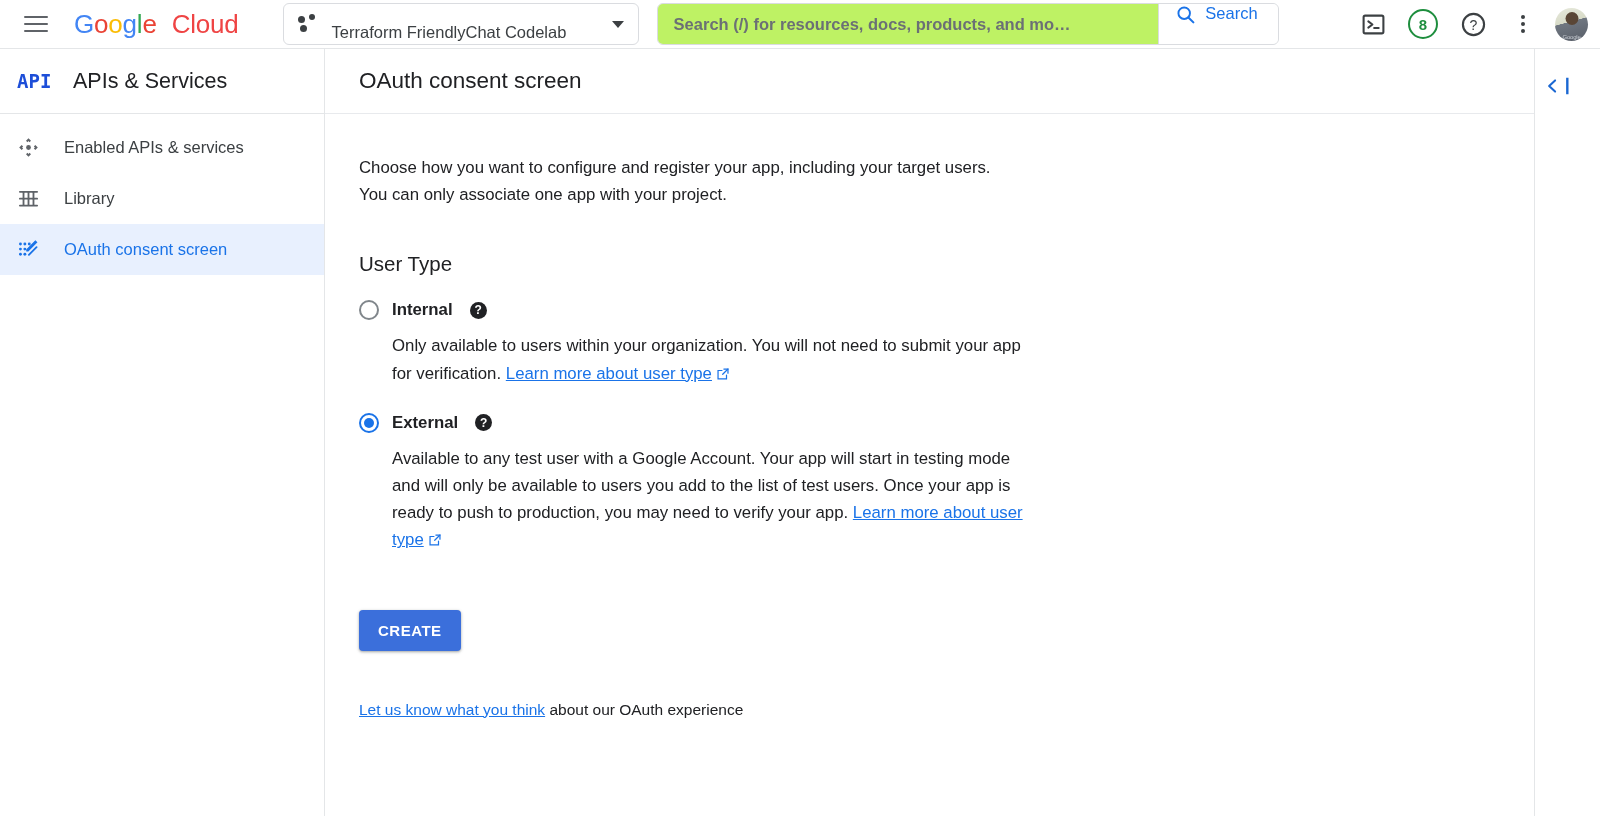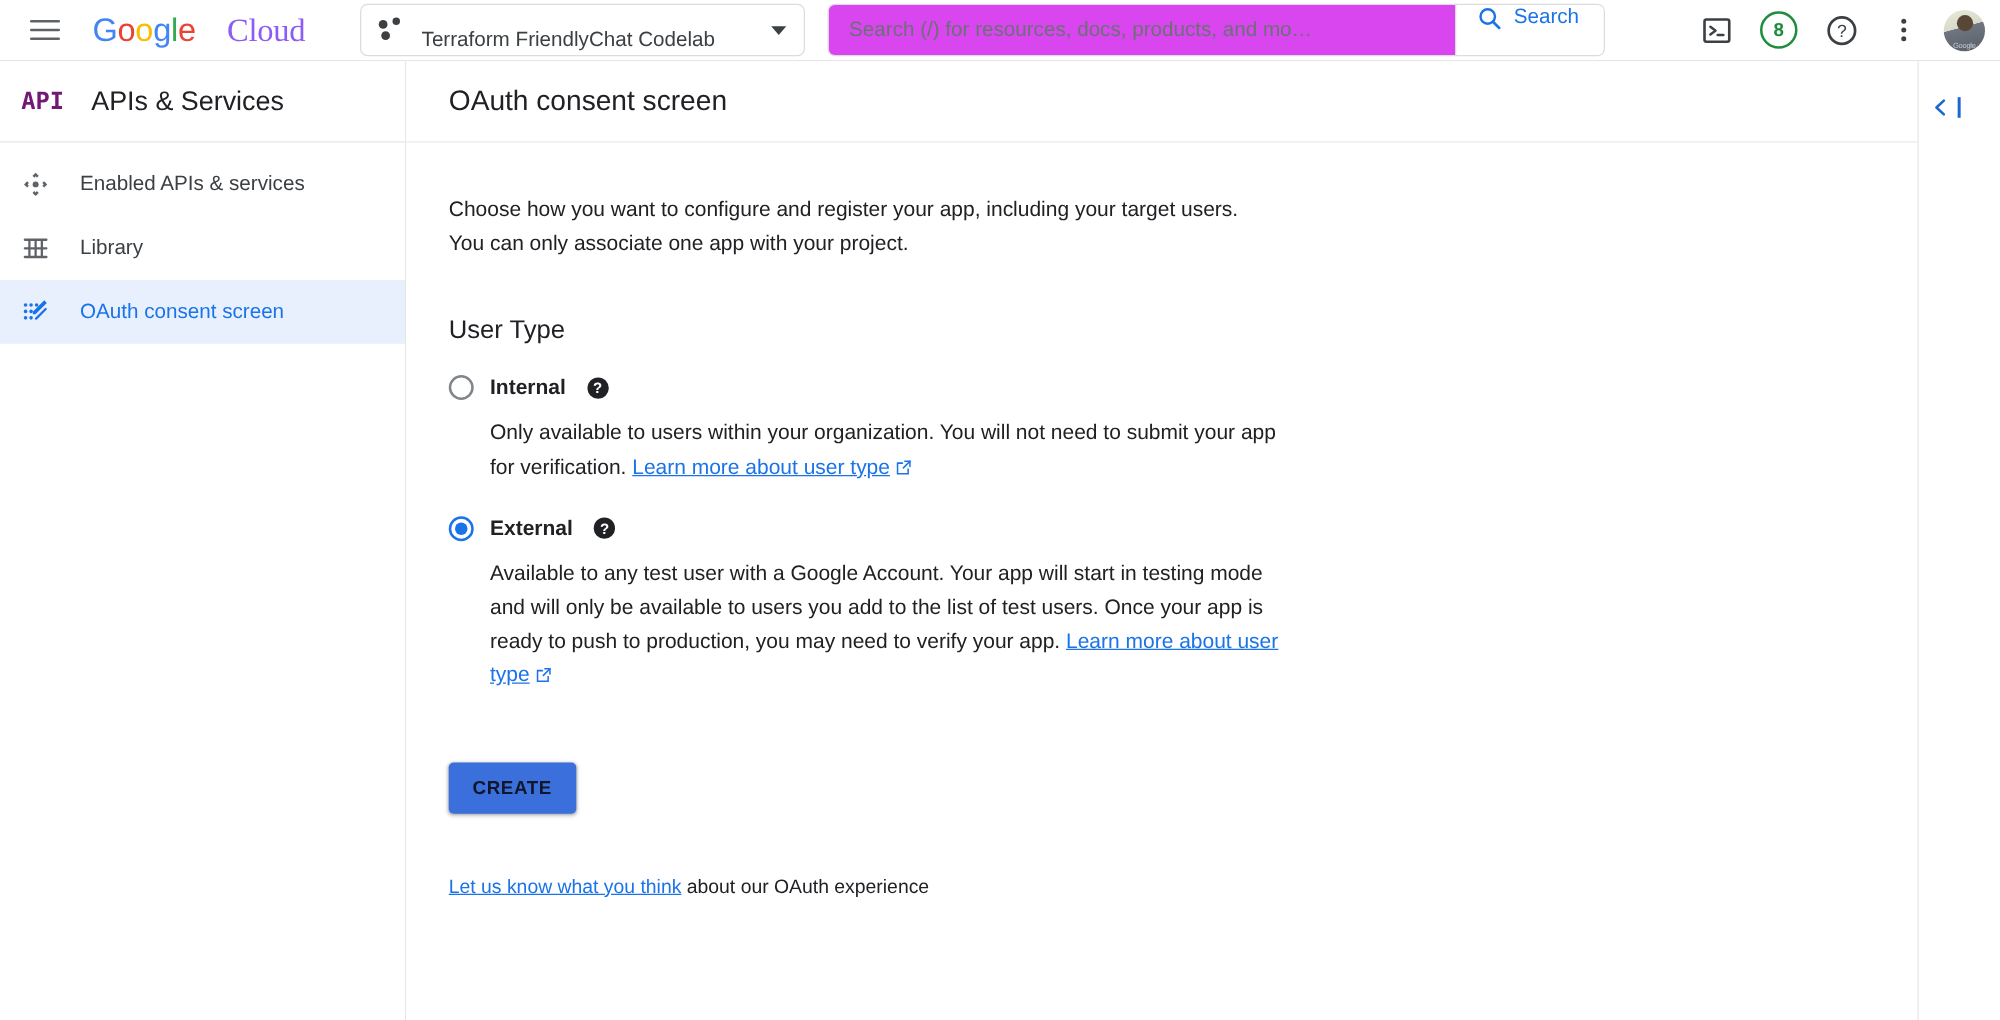--- a/index.html
+++ b/index.html
@@ -37,21 +37,21 @@
     white-space: nowrap;
     display: flex; align-items: baseline;
     font-family: "Liberation Sans", sans-serif;
   }
   .brand .g1 { color: #4285f4; }
   .brand .o1 { color: #ea4335; }
   .brand .o2 { color: #fbbc05; }
   .brand .g2 { color: #4285f4; }
   .brand .l1 { color: #34a853; }
   .brand .e1 { color: #ea4335; }
-  .brand .cloud { color: #8b5cf6; margin-left: 25px; font-family: Liberation Serif, serif; }
+  .brand .cloud { color: #ef4444; margin-left: 15px; }
 
   .project-chip {
     margin-left: 44px;
     height: 42px;
     min-width: 356px;
     border: 1px solid #dadce0;
     border-radius: 6px;
     display: flex; align-items: center;
     padding: 0 14px;
     cursor: pointer;
@@ -78,24 +78,25 @@
 
   .search-wrap {
     margin-left: 18px;
     height: 42px; width: 622px;
     display: flex; align-items: center;
     border: 1px solid #dadce0; border-radius: 6px;
     overflow: hidden; background: #f1f3f4;
   }
   .search-input {
     flex: 1; height: 100%;
-    border: 0; outline: 0; background: #d946ef;
+    border: 0; outline: 0; background: #bef264;
     font-size: 16.5px; color: #3c4043;
     padding: 0 16px;
     font-family: "Liberation Sans", sans-serif;
+    font-weight: bold;
   }
   .search-input::placeholder { color: #6b7075; }
   .search-btn {
     height: 100%; background: #fff;
     border: 0; border-left: 1px solid #dadce0;
     display: flex; align-items: flex-start; gap: 9px;
     padding: 0 20px 0 16px; cursor: pointer;
     color: #1a73e8; font-size: 16.5px; font-weight: 500;
     font-family: "Liberation Sans", sans-serif;
   }
@@ -142,21 +143,21 @@
     border-right: 1px solid #e4e6e8;
   }
   .side-header {
     height: 65px; display: flex; align-items: center;
     padding-left: 17px;
     border-bottom: 1px solid #e4e6e8;
   }
   .api-logo {
     font-family: "DejaVu Sans Mono", monospace;
     font-size: 19px; font-weight: 700;
-    color: #701a75; letter-spacing: 0px;
+    color: #1d4ed8; letter-spacing: 0px;
     width: 47px;
   }
   .side-title { font-size: 21.5px; color: #202124; margin-left: 9px; }
 
   .nav { padding-top: 8px; }
   .nav-item {
     height: 51px; display: flex; align-items: center;
     padding-left: 17px; cursor: pointer;
     color: #3c4043; font-size: 16.5px;
   }
@@ -227,21 +228,21 @@
     cursor: pointer;
   }
   .ext-ico {
     display: inline-block; vertical-align: -2px;
     margin-left: 4px;
   }
 
   .create-btn {
     margin-top: 54px;
     background: #3b6fdb;
-    color: #0f172a; border: 0; border-radius: 4px;
+    color: #ffffff; border: 0; border-radius: 4px;
     height: 41px; padding: 0 19px;
     font-size: 15px; font-weight: 600; letter-spacing: 0.5px;
     cursor: pointer;
     box-shadow: 0 1px 2px rgba(60,64,67,.3), 0 1px 3px 1px rgba(60,64,67,.15);
     font-family: "Liberation Sans", sans-serif;
   }
 
   .feedback {
     margin-top: 50px;
     font-size: 15.5px; color: #202124;

